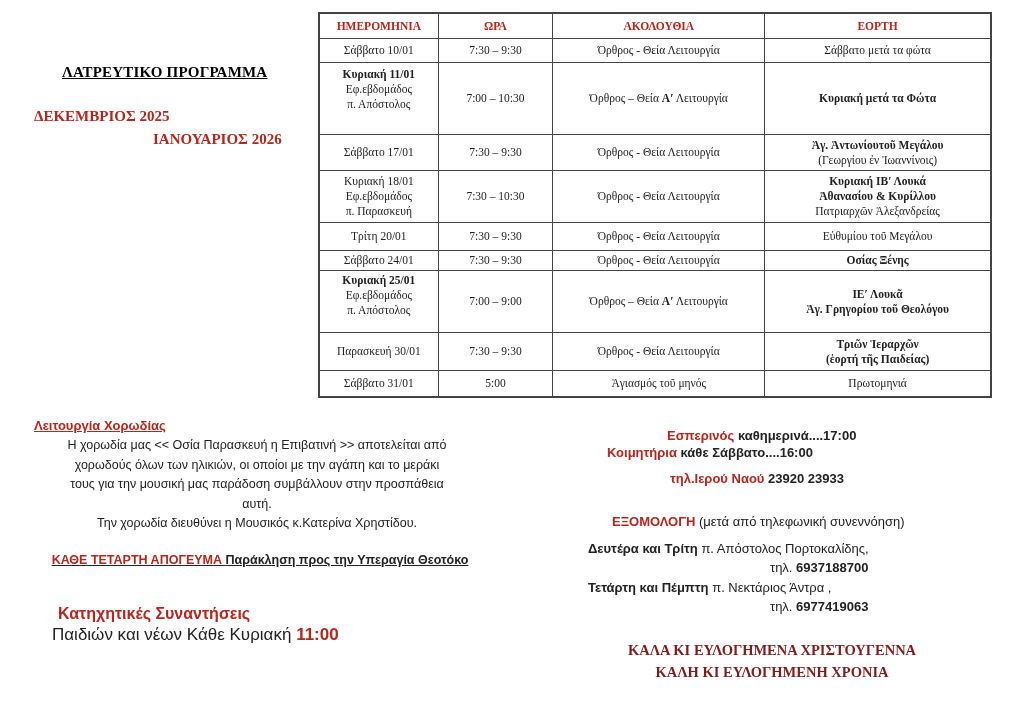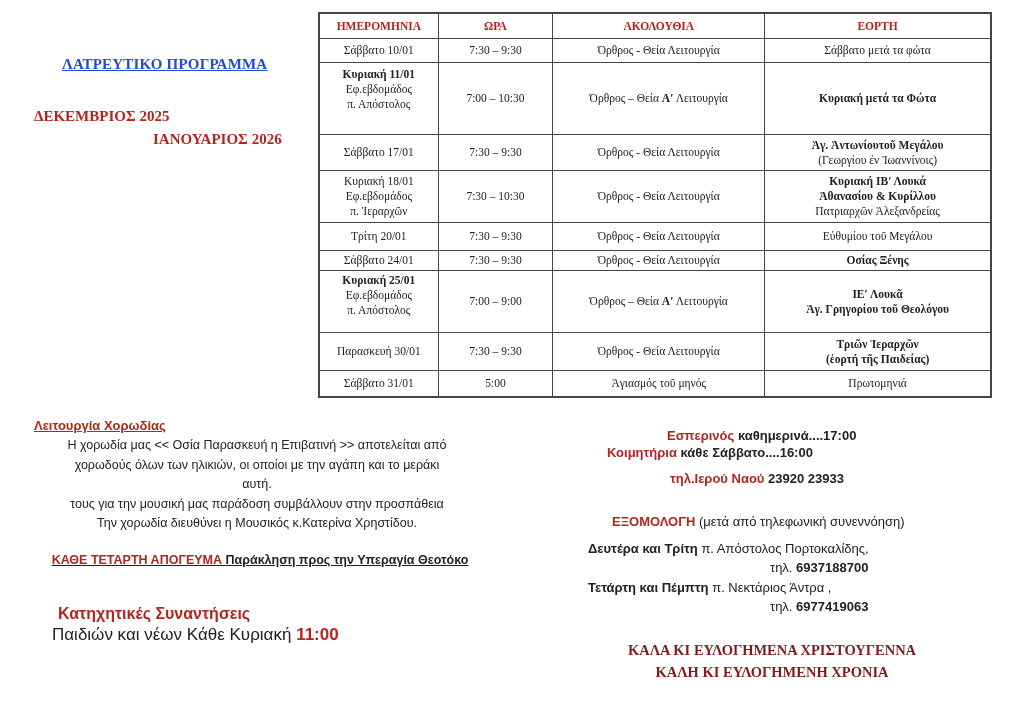--- a/index.html
+++ b/index.html
@@ -3,22 +3,22 @@
 <meta charset="utf-8">
 <style>
   html, body { margin: 0; padding: 0; }
   body {
     width: 1024px; height: 724px; background: #ffffff; position: relative; overflow: hidden;
     font-family: "DejaVu Serif", "Liberation Serif", serif; color: #222;
   }
   .red { color: #b3261e; }
   .abs { position: absolute; }
   .title {
-    left: 62px; top: 56px; font-family: "Liberation Serif", serif; font-weight: bold;
-    font-size: 15px; color: #1d4ed8; text-decoration: underline; letter-spacing: 0.2px;
+    left: 62px; top: 64px; font-family: "Liberation Serif", serif; font-weight: bold;
+    font-size: 15px; color: #000000; text-decoration: underline; letter-spacing: 0.2px;
   }
   .month1 { left: 34px; top: 108px; font-family: "Liberation Serif", serif; font-weight: bold; font-size: 15px; color: #b3261e; }
   .month2 { left: 153px; top: 131px; font-family: "Liberation Serif", serif; font-weight: bold; font-size: 15px; color: #b3261e; }
 
   table.schedule {
     position: absolute; left: 318px; top: 12px; width: 674px;
     border-collapse: collapse; border: 2px solid #444;
     font-family: "Liberation Serif", serif; font-size: 11.5px; color: #222;
   }
   table.schedule th, table.schedule td {
@@ -106,21 +106,21 @@
       <td>
         <span class="bl b">Ἁγ. Ἀντωνίουτοῦ Μεγάλου</span>
         <span class="bl">(Γεωργίου ἐν Ἰωαννίνοις)</span>
       </td>
     </tr>
 
     <tr style="height:52px">
       <td>
         <span class="bl">Κυριακή 18/01</span>
         <span class="bl">Εφ.εβδομάδος</span>
-        <span class="bl">π. Ἱεραρχῶν</span>
+        <span class="bl">π. Παρασκευή</span>
       </td>
       <td>7:30 – 10:30</td>
       <td>Όρθρος - Θεία Λειτουργία</td>
       <td>
         <span class="bl b">Κυριακή ΙΒ′ Λουκά</span>
         <span class="bl b">Ἀθανασίου &amp; Κυρίλλου</span>
         <span class="bl">Πατριαρχῶν Ἀλεξανδρείας</span>
       </td>
     </tr>
 
@@ -168,22 +168,22 @@
       <td>Ἁγιασμός τοῦ μηνός</td>
       <td>Πρωτομηνιά</td>
     </tr>
   </tbody>
 </table>
 
 <div class="abs choir-title">Λειτουργία Χορωδίας</div>
 <div class="abs choir-body">
   <div>Η χορωδία μας &lt;&lt; Οσία Παρασκευή η Επιβατινή &gt;&gt; αποτελείται από</div>
   <div>χορωδούς  όλων των ηλικιών, οι οποίοι με την αγάπη και το μεράκι</div>
+  <div>τους για την μουσική μας παράδοση συμβάλλουν στην προσπάθεια</div>
   <div>αυτή.</div>
-  <div>τους για την μουσική μας παράδοση συμβάλλουν στην προσπάθεια</div>
   <div>Την χορωδία διευθύνει   η Μουσικός  κ.Κατερίνα Χρηστίδου.</div>
 </div>
 
 <div class="abs wed">
   <span class="red">ΚΑΘΕ ΤΕΤΑΡΤΗ ΑΠΟΓΕΥΜΑ</span>
   <span>Παράκληση προς την Υπεραγία Θεοτόκο</span>
 </div>
 
 <div class="abs cat-title">Κατηχητικές Συναντήσεις</div>
 <div class="abs cat-body">

